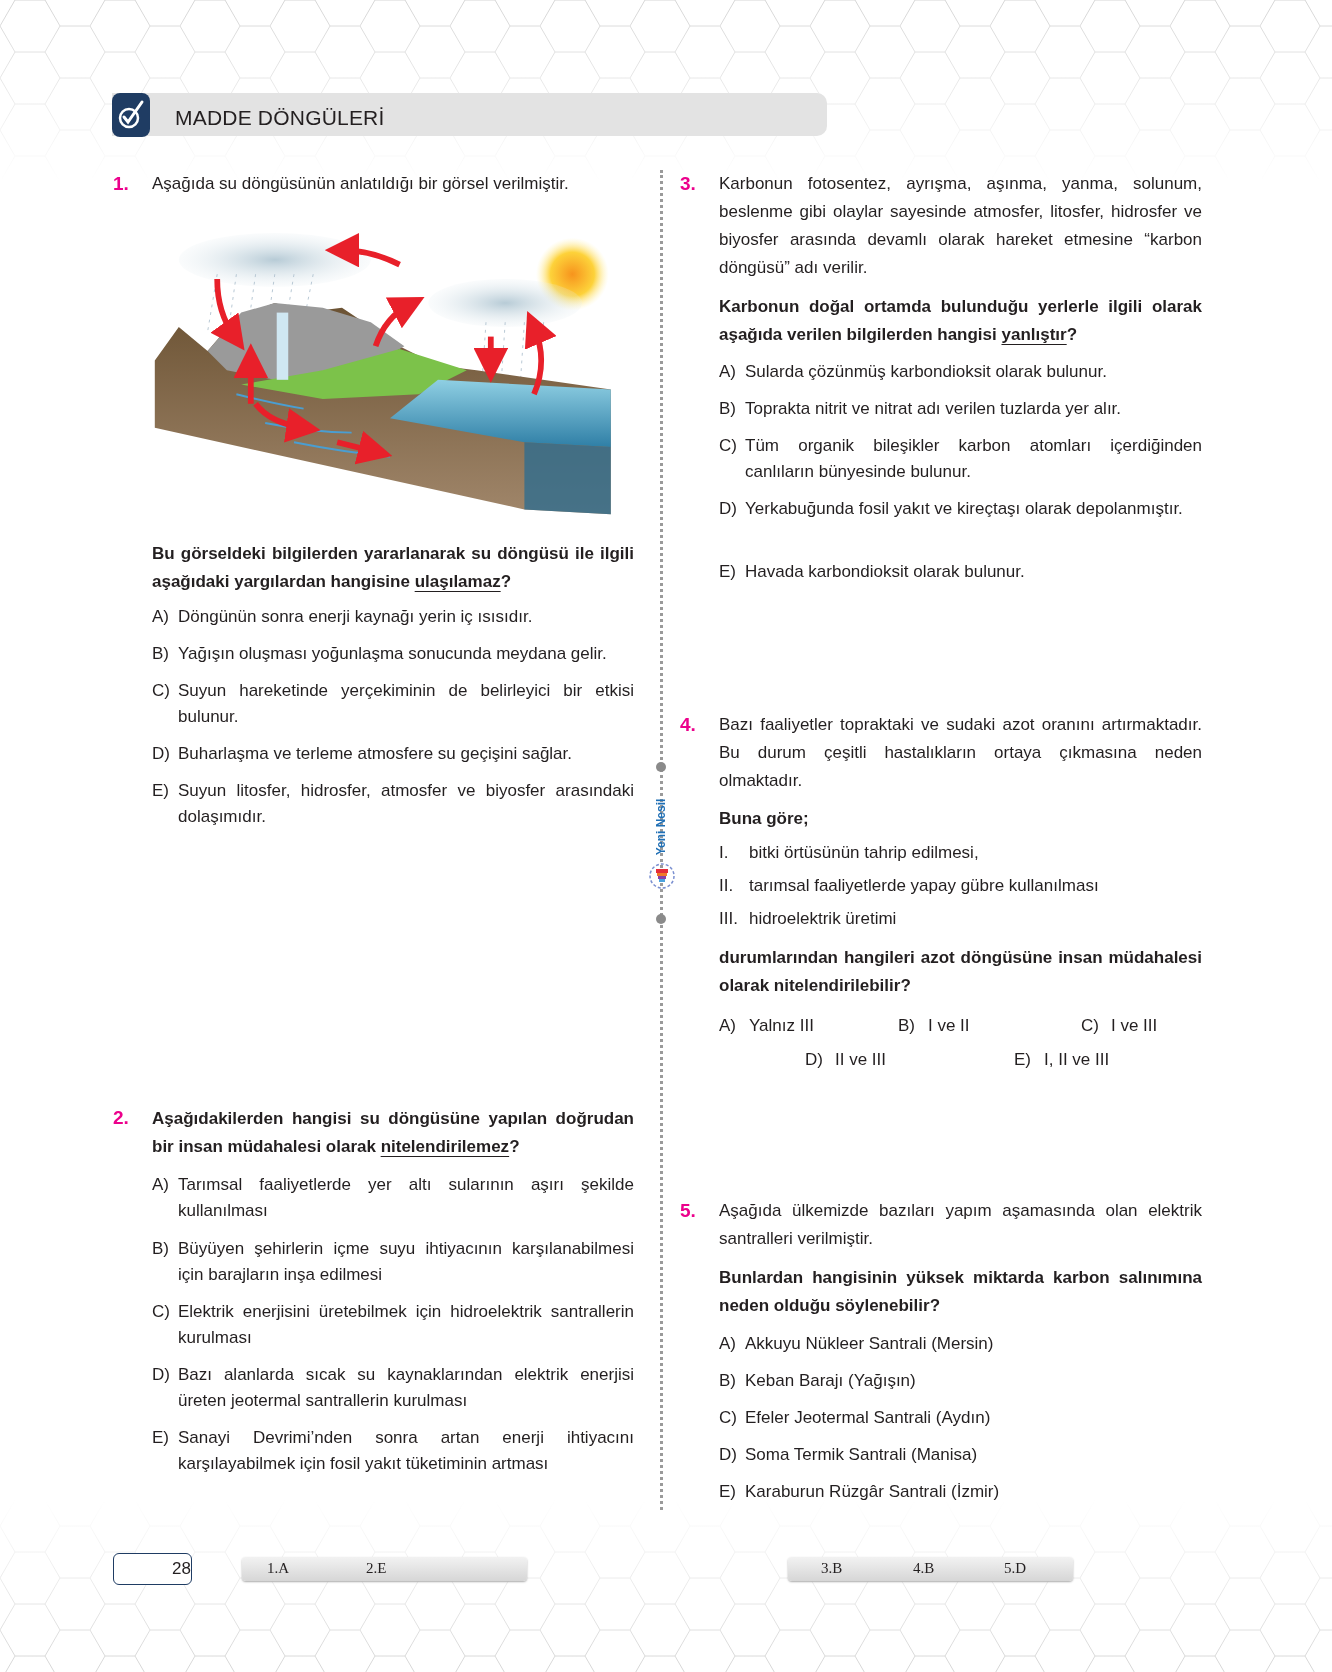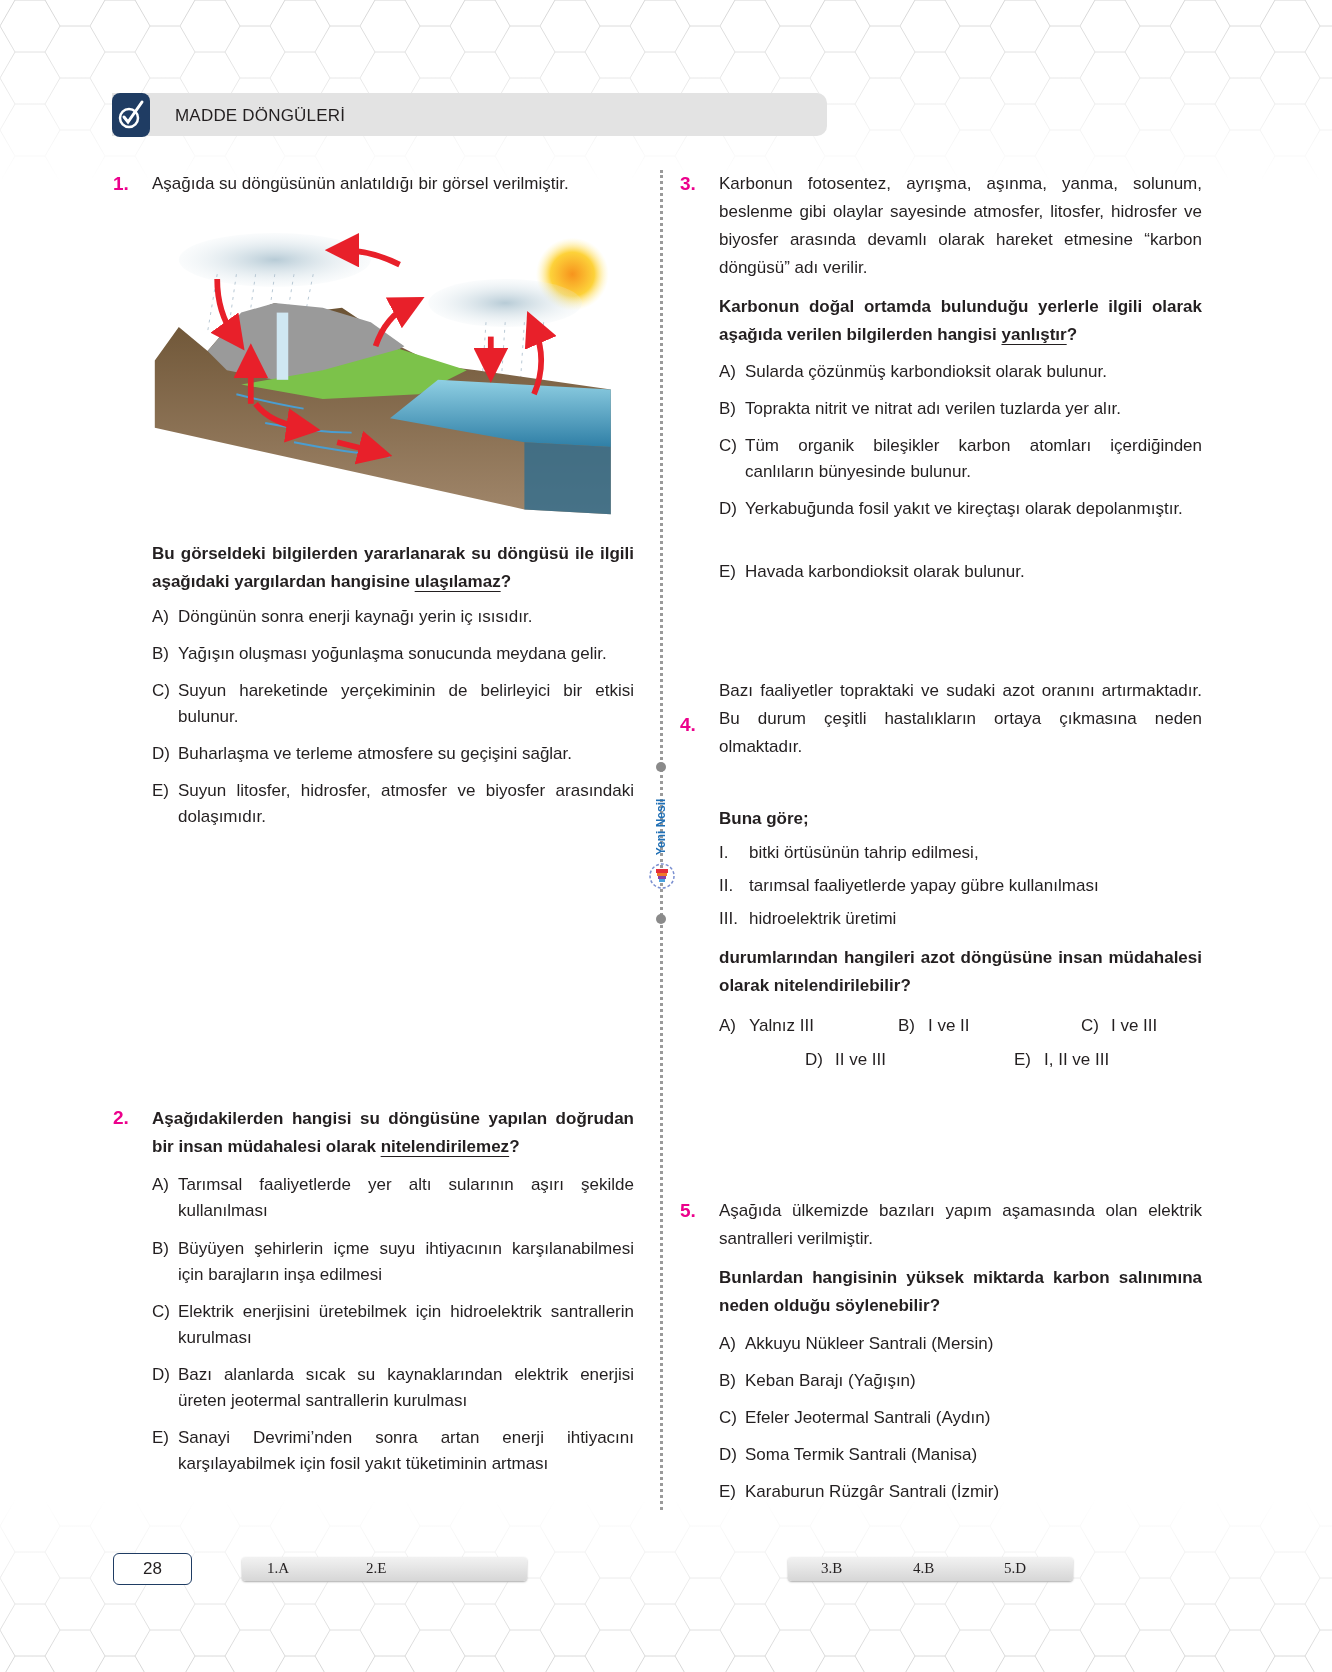--- a/index.html
+++ b/index.html
@@ -18,21 +18,21 @@
   .header-bar {
     position: absolute; left: 112px; top: 93px; width: 715px; height: 43px;
     background: #e3e3e3; border-radius: 0 10px 10px 0;
   }
   .header-icon {
     position: absolute; left: 112px; top: 93px; width: 38px; height: 44px;
     background: #1f3c63; border-radius: 8px;
     display: flex; align-items: center; justify-content: center;
   }
   .header-title {
-    position: absolute; left: 175px; top: 106px; font-size: 17px; color: #231f20;
+    position: absolute; left: 175px; top: 106px; font-size: 21px; color: #231f20;
     letter-spacing: 0.2px;
   }
 
   .qnum {
     position: absolute; font-weight: bold; color: #ec008c; font-size: 19px;
   }
   .text { position: absolute; font-size: 17px; line-height: 28px; color: #231f20; }
   .bold { font-weight: bold; }
   .just { text-align: justify; }
   .u { text-decoration: underline; text-underline-offset: 4px; }
@@ -53,21 +53,21 @@
     position: absolute; left: 648px; top: 790px; width: 26px; height: 110px;
   }
   .yeni-text {
     position: absolute; left: -22px; top: 30px; width: 70px; text-align: center;
     transform: rotate(-90deg); font-weight: bold; font-size: 12px; color: #1f6fb5;
   }
 
   .page-num {
     position: absolute; left: 113px; top: 1553px; width: 77px; height: 30px;
     border: 1.5px solid #1f3c63; border-radius: 6px; background: #fff;
-    font-size: 17px; text-align: center; line-height: 30px;
+    font-size: 17px; text-align: right; line-height: 30px;
   }
   .ans-bar {
     position: absolute; top: 1557px; height: 24px;
     background: linear-gradient(#f2f2f2, #d6d6d6);
     border-radius: 4px; box-shadow: 0 1px 2px #aaa;
   }
   .ans { position: absolute; top: 1560px; font-size: 15px; color: #231f20; font-family: Liberation Serif, serif; }
 </style>
 </head>
 <body>
@@ -252,21 +252,21 @@
 <div class="opt" style="left:719px;top:496px;width:483px">
     <span class="lab">D)</span>
     <span class="txt">Yerkabuğunda fosil yakıt ve kireçtaşı olarak depolanmıştır.</span>
   </div>
 <div class="opt" style="left:719px;top:559px;width:483px">
     <span class="lab">E)</span>
     <span class="txt">Havada karbondioksit olarak bulunur.</span>
   </div>
 
 <div class="qnum" style="left:680px;top:714px">4.</div>
-<div class="text just" style="left:719px;top:677px;width:483px">Bazı faaliyetler topraktaki ve sudaki azot oranını artırmaktadır. Bu durum çeşitli hastalıkların ortaya çıkmasına neden olmaktadır.</div>
+<div class="text just" style="left:719px;top:711px;width:483px">Bazı faaliyetler topraktaki ve sudaki azot oranını artırmaktadır. Bu durum çeşitli hastalıkların ortaya çıkmasına neden olmaktadır.</div>
 <div class="text bold" style="left:719px;top:805px">Buna göre;</div>
 <div class="opt" style="left:719px;top:840px;width:483px">
     <span class="lab" style="width:30px;flex-basis:30px">I.</span>
     <span class="txt">bitki örtüsünün tahrip edilmesi,</span>
   </div>
 <div class="opt" style="left:719px;top:873px;width:483px">
     <span class="lab" style="width:30px;flex-basis:30px">II.</span>
     <span class="txt">tarımsal faaliyetlerde yapay gübre kullanılması</span>
   </div>
 <div class="opt" style="left:719px;top:906px;width:483px">

